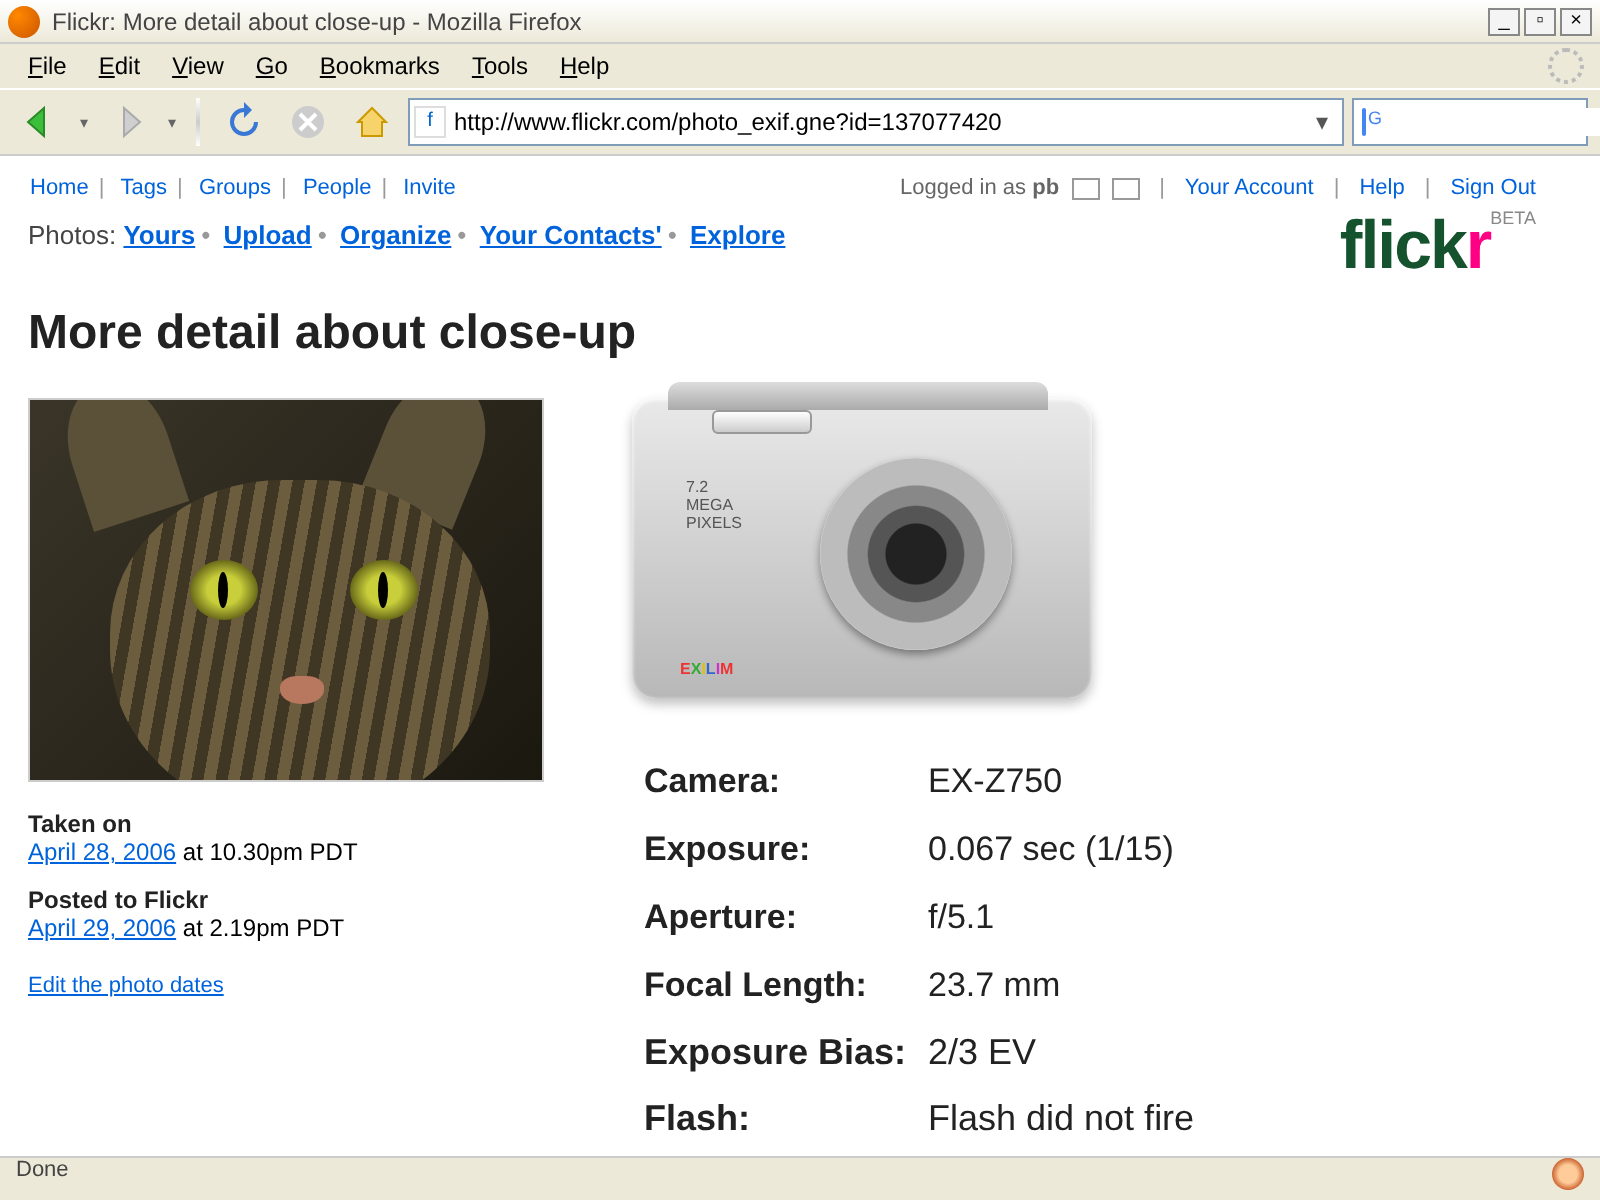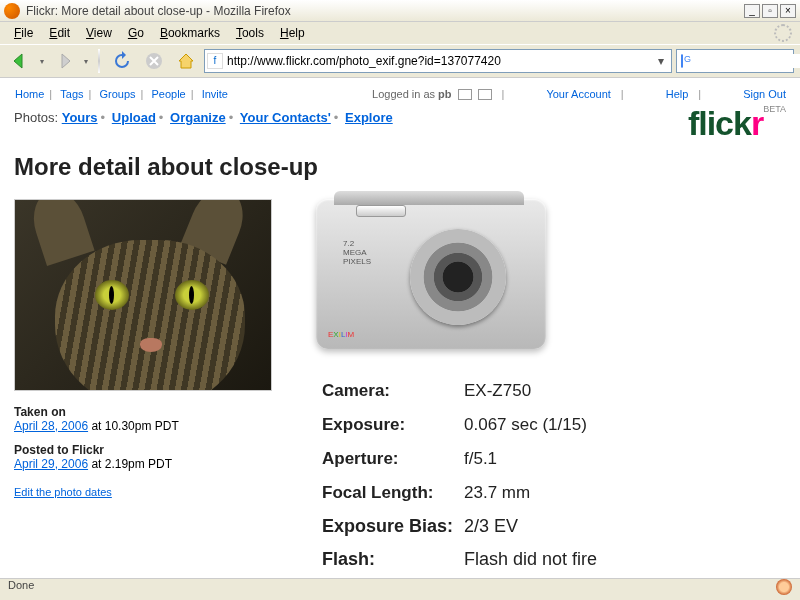--- a/index.html
+++ b/index.html
@@ -19,23 +19,23 @@
   .urlbar { flex: 1; height: 24px; border: 1px solid #7f9db9; background: #fff; display: flex; align-items: center; padding: 0 2px; }
   .urlbar .favicon { width: 16px; height: 16px; background: #fff; border: 1px solid #ddd; margin-right: 4px; font-size:10px; text-align:center; line-height:14px; color:#06c;}
   .urlbar input { flex: 1; border: none; outline: none; font-size: 12px; }
   .urlbar .dd { width: 16px; text-align:center; color:#555; cursor:pointer;}
   .searchbar { width: 118px; height: 24px; border: 1px solid #7f9db9; background: #fff; display: flex; align-items: center; padding: 0 4px; }
   .searchbar .gico { width:14px; height:14px; border:1px solid #4285f4; border-radius:2px; position:relative; }
   .searchbar .gico::after { content:"G"; font-size:9px; color:#4285f4; position:absolute; left:2px; top:-1px;}
   .searchbar input { flex:1; border:none; outline:none; font-size:12px; margin-left:4px;}
   .sep { width: 2px; height: 24px; background: linear-gradient(#fff,#ccc,#fff); margin: 0 4px; }
 
-  .content-wrap { background:#fff; height: calc(600px - 22px - 22px - 34px - 22px); overflow:auto; padding: 10px 14px 0 14px; }
+  .content-wrap { background:#fff; height: calc(600px - 22px - 22px - 34px - 22px); overflow:auto; padding: 10px 32px 0 14px; }
   .flickrbar { display:flex; align-items:center; font-size:11px; color:#666; }
-  .flickrbar a { color:#0063dc; text-decoration:none;margin-left:32px; }
+  .flickrbar a { color:#0063dc; text-decoration:none; }
   .flickrbar .navlinks a { margin: 0 1px; }
   .navsep { color:#999; margin:0 4px; }
   .flickrbar .right { margin-left:auto; display:flex; align-items:center; gap:6px; }
   .miniico { width:14px; height:11px; border:1px solid #999; display:inline-block; vertical-align:middle; }
   .subnav { margin-top: 10px; font-size: 13px; position:relative; }
   .subnav .lbl { color:#444; }
   .subnav a { color:#0063dc; font-weight:bold; text-decoration:underline; }
   .dot { color:#999; margin:0 3px; }
   .logo { position:absolute; right:0; top:-6px; font-size:34px; font-weight:bold; letter-spacing:-1px; }
   .logo .fl { color:#14532d; }
@@ -62,21 +62,21 @@
   .meta .block { margin-bottom: 10px; }
   .editlink { margin-top: 14px; }
   .editlink a { color:#0063dc; text-decoration:underline; font-size:11px; }
 
   .rightcol { flex:1; }
   .camera { width: 230px; height: 150px; background: linear-gradient(#e9e9e9,#b8b8b8); border-radius: 12px; position:relative; margin-bottom: 24px; box-shadow: 0 3px 6px rgba(0,0,0,0.25), inset 0 1px 2px #fff; }
   .camera .top { position:absolute; top:-8px; left:18px; width:190px; height:14px; background:linear-gradient(#ddd,#aaa); border-radius:6px 6px 0 0;}
   .camera .lens { position:absolute; right:40px; top:30px; width:96px; height:96px; border-radius:50%; background: radial-gradient(circle,#222 0 22%,#555 23% 35%,#888 36% 50%,#bcbcbc 51% 70%,#d8d8d8 71% 100%); box-shadow: 0 2px 4px rgba(0,0,0,0.4);}
   .camera .flash { position:absolute; left:40px; top:6px; width:50px; height:12px; background:linear-gradient(#fff,#ccc); border-radius:3px; border:1px solid #999;}
   .camera .tag { position:absolute; left:27px; top:40px; font-size:8px; color:#555; line-height:9px; font-weight:normal;}
-  .camera .brand { position:absolute; left:12px; bottom:10px; font-size:8px; font-weight:normal; }
+  .camera .brand { position:absolute; left:24px; bottom:10px; font-size:8px; font-weight:bold; }
   .brand .c1{color:#e33;} .brand .c2{color:#3a3;} .brand .c3{color:#e3c000;} .brand .c4{color:#36c;} .brand .c5{color:#c3c;}
 
   .exif { width: 100%; }
   .exif tr { border-bottom: 1px solid #ddd; }
   .exif td { padding: 6px 4px; font-size: 17px; color:#222; }
   .exif td.k { font-weight:bold; width: 140px; }
   .exif tr.minor td { font-size: 18px; font-weight:bold; padding: 5px 4px;}
   .exif tr.minor td.v { font-weight:normal; }
 
   .statusbar { position:absolute; bottom:0; left:0; right:0; height:22px; background:#ece9d8; border-top:1px solid #ccc; display:flex; align-items:flex-start; padding:0 8px; font-size:11px; color:#444;}

